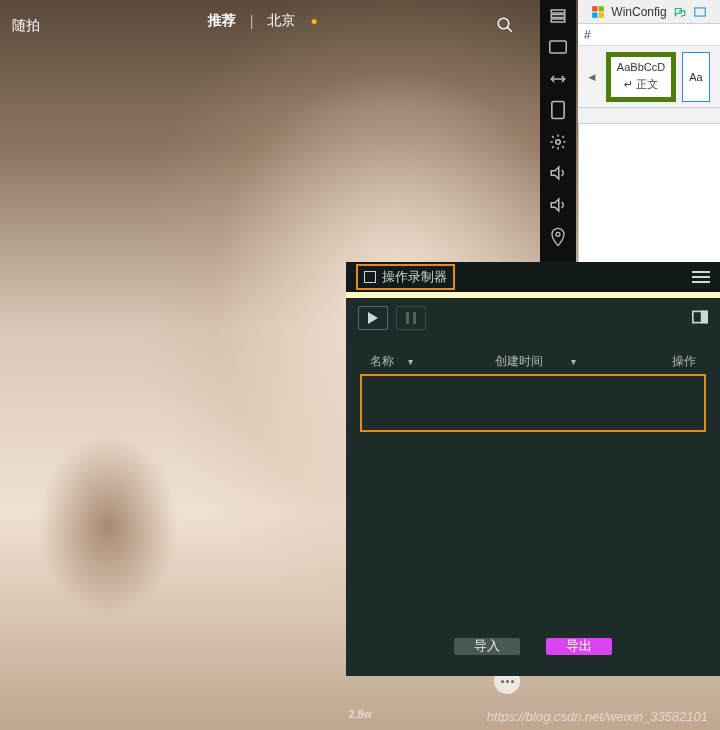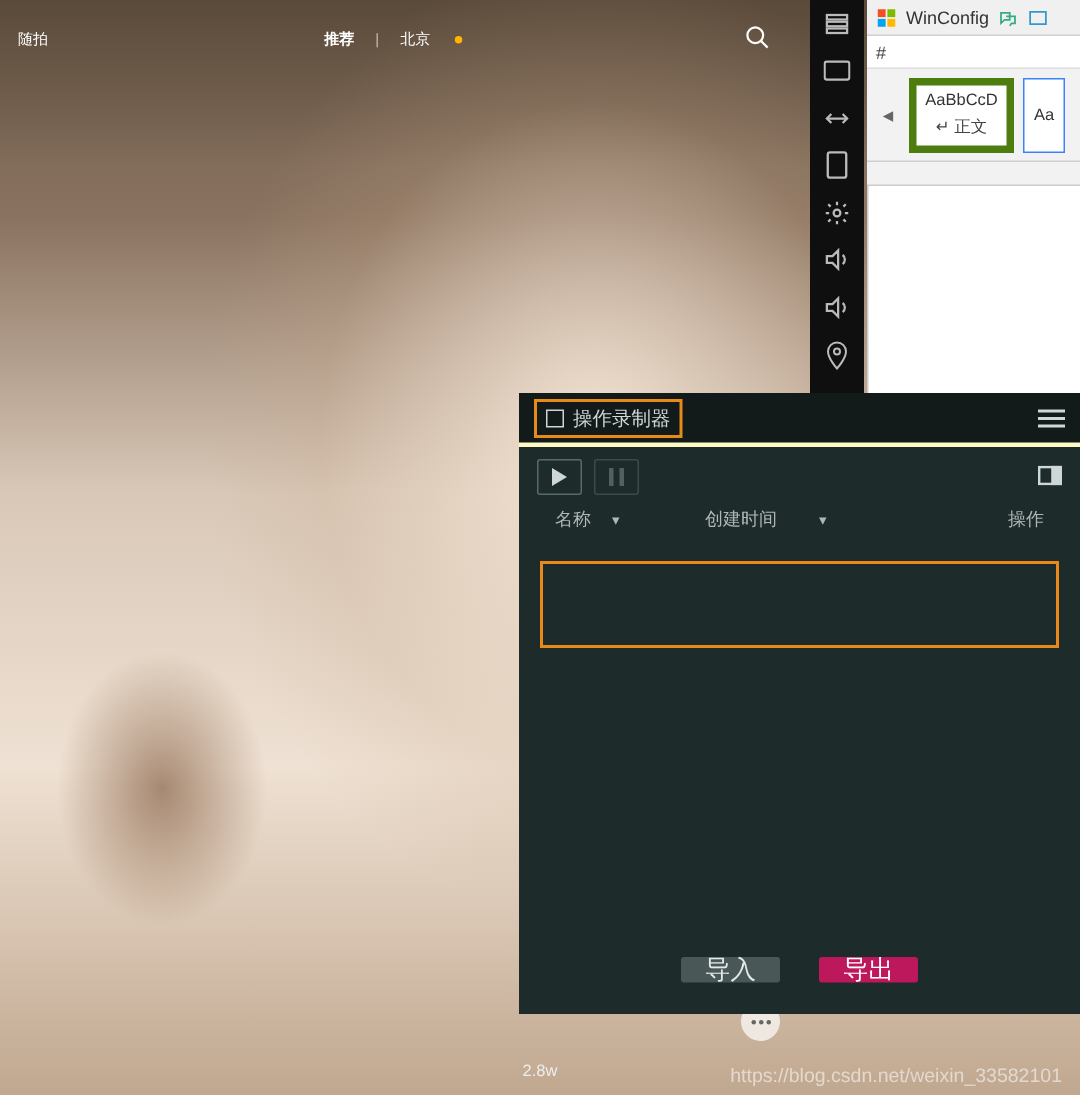--- a/index.html
+++ b/index.html
@@ -18,22 +18,22 @@
   }
   .video-blur {
     position: absolute; inset: 0;
     background:
       radial-gradient(ellipse 260px 320px at 55% 40%, rgba(250,235,220,0.85), rgba(200,170,140,0.2) 70%, transparent),
       radial-gradient(ellipse 100px 130px at 15% 72%, rgba(120,80,50,0.6), transparent 70%),
       linear-gradient(180deg, rgba(60,45,30,0.35), transparent 15%);
   }
   .video-topbar {
     position: absolute; top: 12px; left: 0; right: 196px;
-    height: 28px; display: flex; align-items: center;
-    color: #fff; font-size: 10px;
+    height: 28px; display: flex; 
+    color: #fff; font-size: 14px;
     padding: 0 12px;
   }
   .video-topbar .left { display: flex; gap: 6px; align-items: center; }
   .video-topbar .tabs { position: absolute; left: 50%; transform: translateX(-50%); display: flex; gap: 14px; align-items: center; }
   .video-topbar .tabs .divider { opacity: 0.6; }
   .video-topbar .tabs .dot { width: 5px; height: 5px; border-radius: 50%; background: #ffb400; margin-left: 2px; }
   .video-topbar .search { position: absolute; right: 8px; top: 2px; width: 22px; height: 22px; display:flex; align-items:center; justify-content:center; }
   .video-bottom {
     position: absolute; bottom: 10px; left: 0; right: 0;
     color: #eee; font-size: 11px;
@@ -61,20 +61,21 @@
   
   .word-win {
     position: absolute; top: 0; left: 578px; right: 0;
     background: #fff;
   }
   .word-title {
     background: #f0f0f0; height: 24px;
     display: flex; align-items: center; gap: 6px;
     padding: 0 6px; font-size: 12px; color: #333;
     border-bottom: 1px solid #d0d0d0;
+    justify-content: center;
   }
   .word-title .winflag { width:14px; height:14px; }
   .word-menu {
     height: 22px; background: #fff; border-bottom: 1px solid #ddd;
     padding-left: 6px; font-size: 12px; color: #444; display:flex; align-items:center;
   }
   .word-ribbon-head {
     background: #2b579a; color: #fff; height: 26px;
     display: flex; align-items: center; padding-left: 6px; font-size: 12px;
   }
@@ -107,21 +108,21 @@
     position: absolute; top: 262px; left: 346px; right: 0;
     height: 414px;
     background: #1e2b2b;
     color: #cfd6d6;
     font-size: 13px;
     display: flex; flex-direction: column;
   }
   .rec-head {
     height: 36px; background:#121a1a;
     display:flex; align-items:center; padding:0 10px;
-    border-bottom:3px solid #fef9c3;
+    border-bottom:6px solid #fef9c3;
   }
   .rec-title-wrap {
     display:flex; align-items:center; gap:6px;
     border: 2px solid #e88a1a; padding: 2px 6px;
   }
   .rec-title-wrap .ricon { width:12px; height:12px; border:1px solid #cfd6d6; }
   .rec-head .spacer { flex:1; }
   .rec-head .menu-icon { width:18px; display:flex; flex-direction:column; gap:3px; }
   .rec-head .menu-icon span { height:2px; background:#cfd6d6; }
   .rec-controls {
@@ -136,47 +137,47 @@
   .rec-shortcuts {
     height: 32px; display:flex; align-items:center; gap:8px;
     padding: 0 12px; font-size: 12px;
   }
   .short-label { color:#d5dada; }
   .short-key {
     background:#2e3a3a; border-radius:2px; padding:3px 8px;
     color:#d5dada; font-size:11px;
   }
   .rec-table-head {
-    height: 32px; display:flex; align-items:flex-start;
+    height: 32px; display:flex; align-items:flex-end;
     padding: 0 24px; font-size:12px; color:#aeb6b6;
-    gap: 0;
+    gap: 25px;
   }
   .col-name { width: 100px; display:flex; align-items:center; gap:14px; }
   .col-time { width: 130px; display:flex; align-items:center; gap:28px; }
   .col-act  { margin-left:auto; }
   .chev { font-size:10px; color:#aeb6b6; }
   .rec-list {
     margin: 4px 14px 0 14px; height: 58px;
     border: 2px solid #e88a1a;
   }
   .rec-footer {
     margin-top:auto; height:60px;
     display:flex; align-items:center; justify-content:center; gap:26px;
   }
   .btn {
     min-width: 66px; height:17px; border-radius:2px;
     display:flex; align-items:center; justify-content:center;
-    font-size:17px;
+    font-size:13px;
   }
   .btn-import { background:#4a5757; color:#e3e8e8; }
-  .btn-export { background:#be185d; color:#fff; }
+  .btn-export { background:#d946ef; color:#fff; }
 
   .watermark {
     position:absolute; bottom:6px; right:12px;
-    color: rgba(255,255,255,0.55); font-size:13px; 
+    color: rgba(255,255,255,0.55); font-size:13px; font-style:italic;
   }
 </style>
 </head>
 <body>
 
 <div class="video-app">
   <div class="video-blur"></div>
   <div class="video-topbar">
     <div class="left">
       <span>随拍</span>

